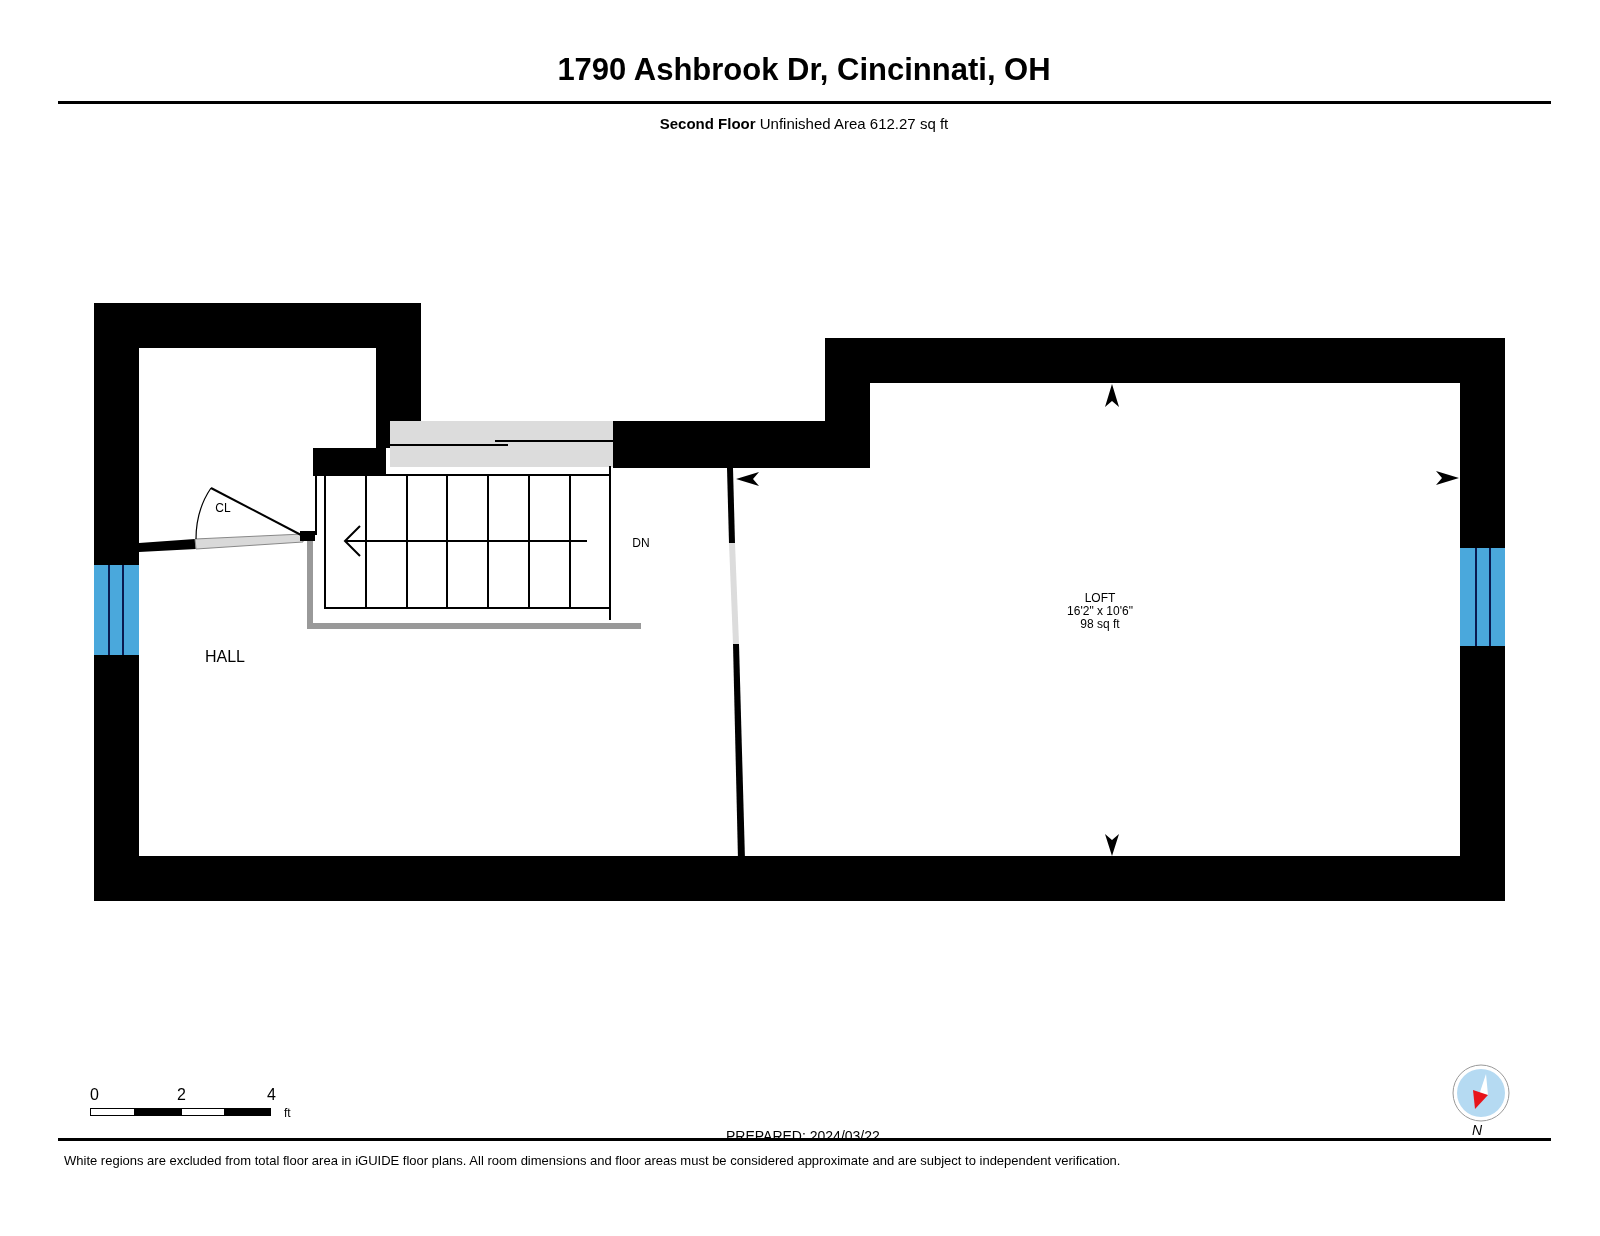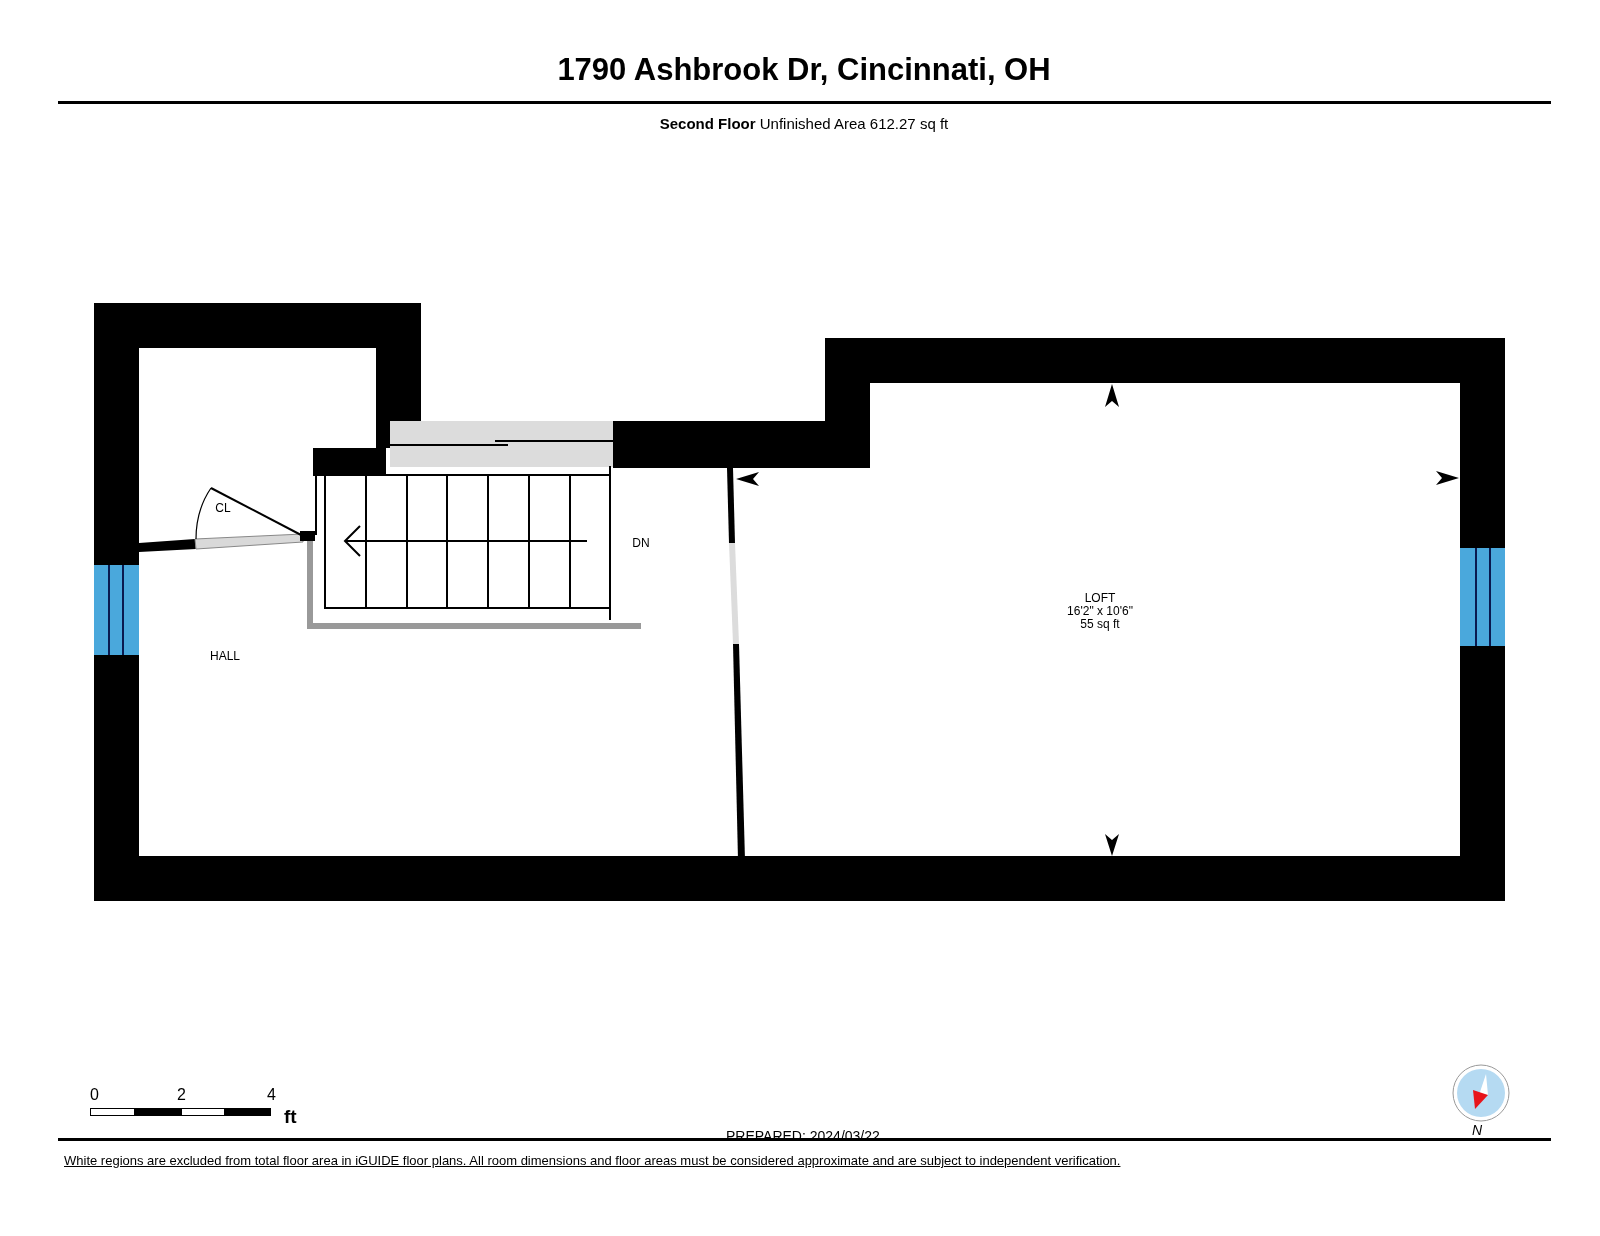--- a/index.html
+++ b/index.html
@@ -6,23 +6,23 @@
   body{width:1600px;height:1236px;position:relative;overflow:hidden;font-family:"Liberation Sans",sans-serif;color:#000;}
   .title{position:absolute;left:0;width:1608px;top:52px;text-align:center;font-size:31px;font-weight:bold;}
   .rule{position:absolute;left:58px;width:1493px;height:3px;background:#000;}
   .subtitle{position:absolute;left:0;width:1608px;top:115px;text-align:center;font-size:15px;}
   .subtitle .floor{font-weight:bold;}
   svg.plan{position:absolute;left:0;top:0;}
   .lbl{position:absolute;font-size:12px;text-align:center;line-height:13px;}
   .scale{position:absolute;left:88px;top:1086px;}
   .scale .num{position:absolute;font-size:16px;top:0;}
   .scale .bar{position:absolute;top:22px;height:8px;border:1px solid #000;box-sizing:border-box;}
-  .scale .unit{position:absolute;left:196px;top:20px;font-size:19px;font-weight:bold;}
+  .scale .unit{position:absolute;left:196px;top:20px;font-size:12px;}
   .prepared{position:absolute;left:726px;top:1100px;font-size:14px;margin-top:28px;}
-  .footer{position:absolute;left:64px;top:1153px;font-size:13px;text-decoration:underline;}
+  .footer{position:absolute;left:64px;top:1153px;font-size:13px;}
   .compass{position:absolute;left:1452px;top:1064px;}
 </style>
 </head>
 <body>
 
 <div class="title">1790 Ashbrook Dr, Cincinnati, OH</div>
 <div class="rule" style="top:101px;"></div>
 <div class="subtitle">
   <span class="floor">Second Floor</span>
   <span>Unfinished Area 612.27 sq ft</span>
@@ -96,26 +96,26 @@
 
   <g fill="#000">
     <polygon points="1112,384 1105,407 1112,401 1119,407"></polygon>
     <polygon points="1112,856 1105,834 1112,840 1119,834"></polygon>
     <polygon points="736,479 759,472 753,479 759,486"></polygon>
     <polygon points="1459,478 1436,471 1442,478 1436,485"></polygon>
   </g>
 </svg>
 
 <div class="lbl" style="left:208px;top:502px;width:30px;">CL</div>
-<div class="lbl" style="left:200px;top:650px;width:50px;font-size:12px;">HALL</div>
+<div class="lbl" style="left:200px;top:650px;width:50px;font-size:16px;">HALL</div>
 <div class="lbl" style="left:626px;top:537px;width:30px;">DN</div>
 <div style="position:absolute;left:1040px;top:592px;width:120px;">
   <div class="lbl" style="position:static;">LOFT</div>
   <div class="lbl" style="position:static;">16'2" x 10'6"</div>
-  <div class="lbl" style="position:static;">55 sq ft</div>
+  <div class="lbl" style="position:static;">98 sq ft</div>
 </div>
 
 <div class="scale">
   <span class="num" style="left:2px;">0</span>
   <span class="num" style="left:89px;">2</span>
   <span class="num" style="left:179px;">4</span>
   <div class="bar" style="left:2px;width:45px;background:#fff;"></div>
   <div class="bar" style="left:47px;width:46px;background:#000;"></div>
   <div class="bar" style="left:93px;width:44px;background:#fff;"></div>
   <div class="bar" style="left:137px;width:46px;background:#000;"></div>

